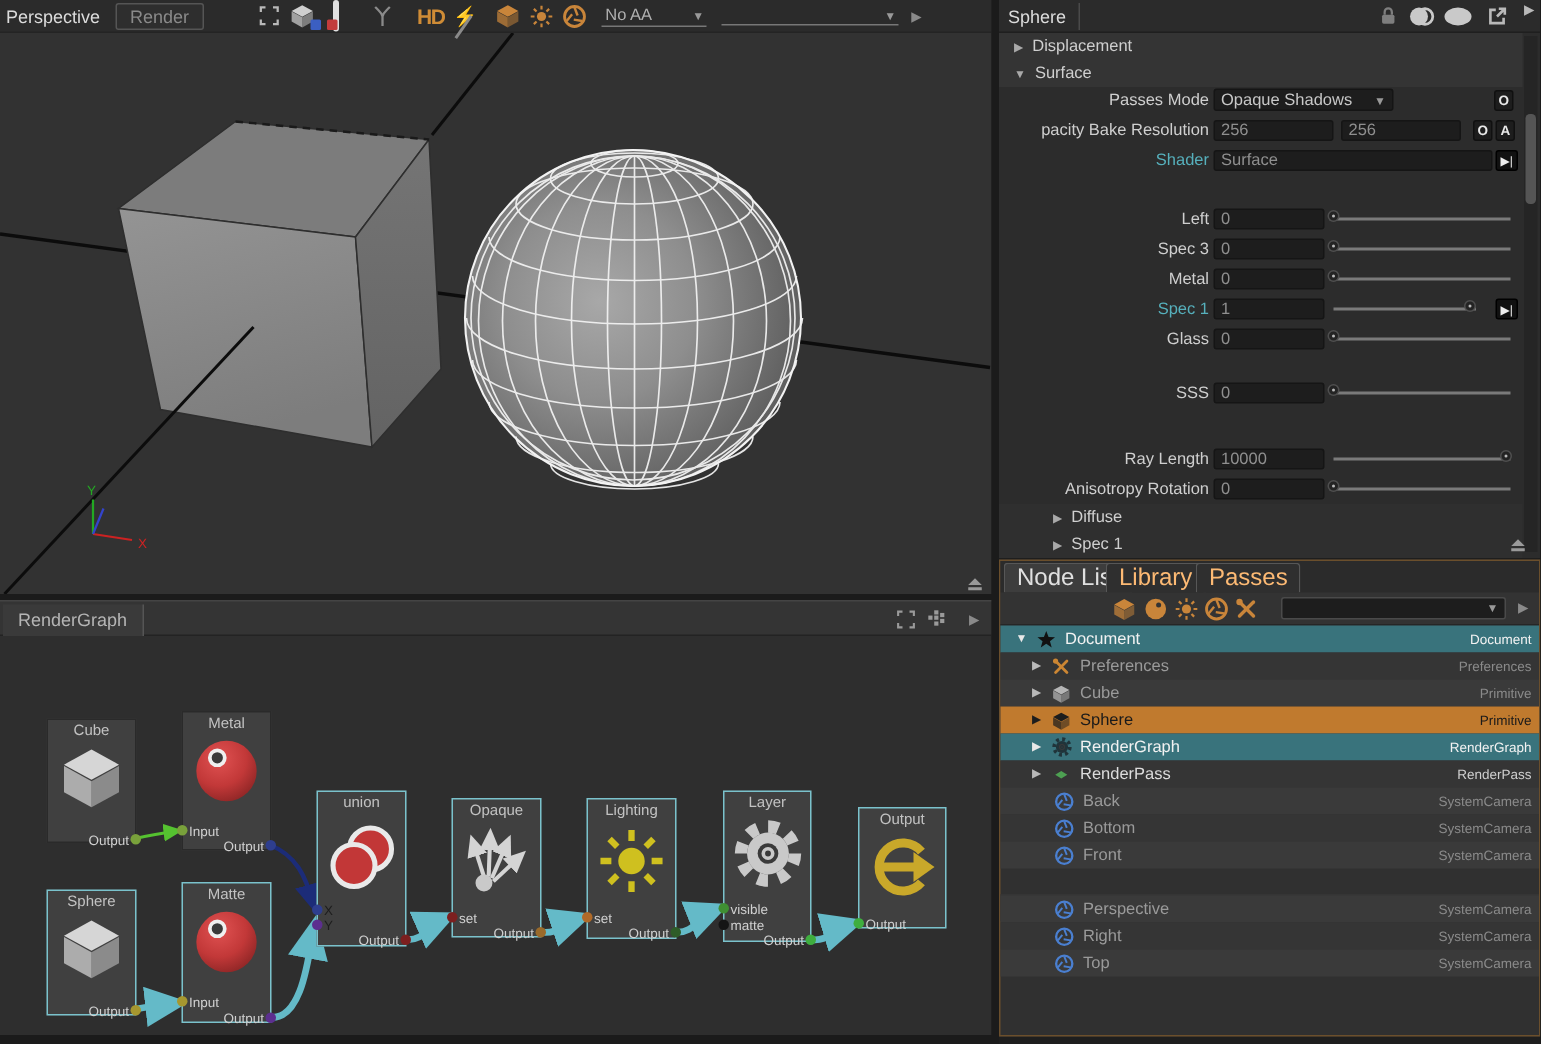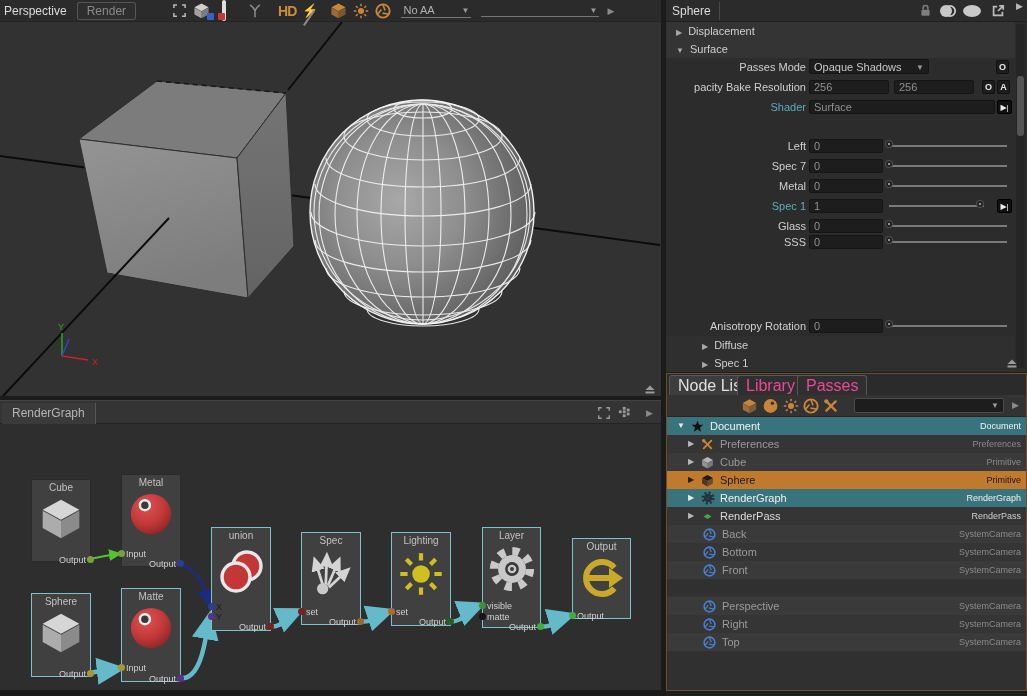--- a/index.html
+++ b/index.html
@@ -85,21 +85,21 @@
             border-radius:3px; }
   .eject { color:#9a9a9a; font-size:10px; line-height:10px; }
 
   
   #nodelist-panel { left:666px; top:373px; width:361px; height:318px; background:#303030;
                     border:1px solid #6b4f2c; }
   .nl-tabs { position:absolute; left:0; top:0; width:100%; height:21px; background:#2b2b2b; }
   .nl-tab { position:absolute; top:1px; height:20px; line-height:19px; font-size:16px; padding:0 8px;
             border:1px solid #575757; border-bottom:none; border-radius:3px 3px 0 0; }
   .nl-tab.act { background:#3d3d3d; color:#e0e0e0; }
-  .nl-tab.ina { background:#2f2f2f; color:#ec4899; }
+  .nl-tab.ina { background:#2f2f2f; color:#fdba74; }
   .nl-toolbar { position:absolute; left:0; top:21px; width:100%; height:22px; background:#333;
                 border-bottom:1px solid #262626; }
   .nl-ico { position:absolute; top:3px; color:#c9853a; line-height:0; }
   .nl-dd { position:absolute; left:187px; top:3px; width:150px; height:15px; background:#1d1d1d;
            border:1px solid #4a4a4a; border-radius:2px; }
   .nl-dd .car { float:right; font-size:8px; color:#999; margin:2px 4px 0 0; }
   .trow { position:absolute; left:0; width:359px; height:18px; font-size:11px; line-height:18px;
           color:#9a9a9a; }
   .trow.alt  { background:#3a3a3a; }
   .trow.base { background:#353535; }
@@ -419,21 +419,21 @@
         <span>X</span></div>
       <div class="port pl dkt" style="top:84px">
         <span class="pd" style="background:#5c2f8f"></span>
         <span>Y</span></div>
       <div class="port pr" style="top:94px">
         <span>Output</span>
         <span class="pd" style="background:#7c1f1f"></span></div>
     </div>
 
     <div class="gnode sel" style="left:301px;top:132px;width:60px;height:93px">
-      <div class="nt">Spec</div>
+      <div class="nt">Opaque</div>
       <span class="gicon" style="top:18px">
         <svg width="46" height="46" viewBox="-20 -22 40 44">
           <g stroke="#d4d4d4" stroke-width="2.6" fill="none">
             <path d="M-8,10 L-15,-12" marker-end="url(#ah-gray)"></path>
             <path d="M-5,10 L-4,-16" marker-end="url(#ah-gray)"></path>
             <path d="M-3,11 L7,-12" marker-end="url(#ah-gray)"></path>
             <path d="M-2,13 L15,-3" marker-end="url(#ah-gray)"></path>
           </g>
           <circle cx="-8" cy="14" r="5.4" fill="#c9c9c9"></circle>
         </svg></span>
@@ -540,21 +540,21 @@
 
 
     <div class="arow" style="top:136px">
       <span class="alab">Left</span>
       <span class="afield">0</span>
       <span class="track">
           <span class="knob" style="left:-3px"></span>
         </span>
     </div>
     <div class="arow" style="top:156px">
-      <span class="alab">Spec 7</span>
+      <span class="alab">Spec 3</span>
       <span class="afield">0</span>
       <span class="track">
           <span class="knob" style="left:-3px"></span>
         </span>
     </div>
     <div class="arow" style="top:176px">
       <span class="alab">Metal</span>
       <span class="afield">0</span>
       <span class="track">
           <span class="knob" style="left:-3px"></span>
@@ -568,25 +568,32 @@
         </span>
       <span class="nbtn" style="left:331px">▶|</span>
     </div>
     <div class="arow" style="top:216px">
       <span class="alab">Glass</span>
       <span class="afield">0</span>
       <span class="track">
           <span class="knob" style="left:-3px"></span>
         </span>
     </div>
-    <div class="arow" style="top:232px">
+    <div class="arow" style="top:252px">
       <span class="alab">SSS</span>
       <span class="afield">0</span>
       <span class="track">
           <span class="knob" style="left:-3px"></span>
+        </span>
+    </div>
+    <div class="arow" style="top:296px">
+      <span class="alab">Ray Length</span>
+      <span class="afield">10000</span>
+      <span class="track">
+          <span class="knob" style="left:112px"></span>
         </span>
     </div>
     <div class="arow" style="top:316px">
       <span class="alab">Anisotropy Rotation</span>
       <span class="afield">0</span>
       <span class="track">
           <span class="knob" style="left:-3px"></span>
         </span>
     </div>
 

